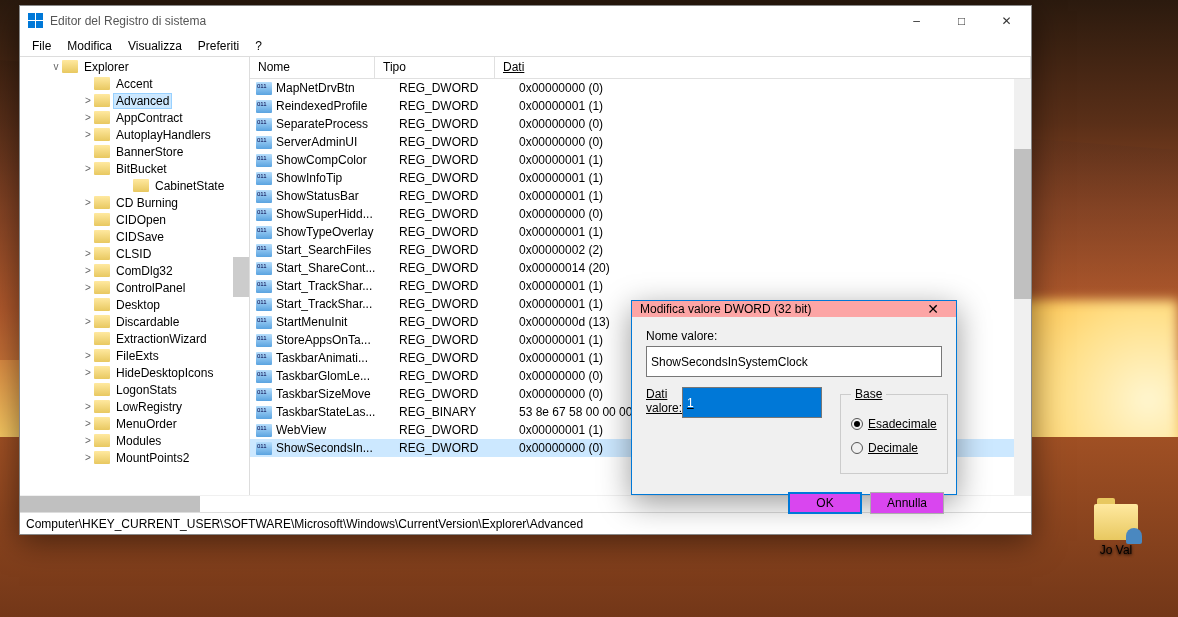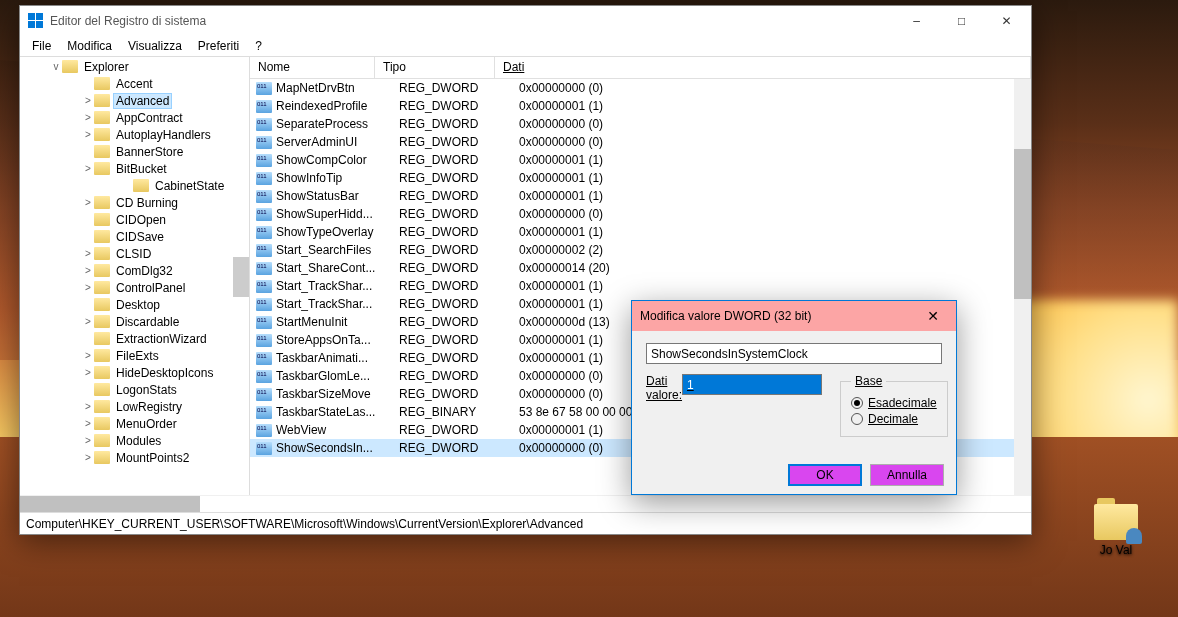--- a/index.html
+++ b/index.html
@@ -79,28 +79,28 @@
 .dialog{
   position:absolute; left:631px; top:300px; width:326px; height:195px;
   background:#f0f0f0; border:1px solid #0078d7; box-shadow:0 8px 30px rgba(0,0,0,.4);
   display:flex;flex-direction:column;
 }
 .dlg-title{height:30px;background:#fca5a5;display:flex;align-items:center;padding:0 8px;}
 .dlg-title span{flex:1;}
 .dlg-close{width:30px;text-align:center;font-size:14px;}
 .dlg-body{flex:1;padding:12px 14px 10px;position:relative;}
 .dlg-body label{display:block;margin-bottom:3px;}
-.dlg-body input[type=text]{width:100%;height:21px;border:1px solid #777;padding:0 4px;background:#fff;margin-bottom:10px;}
+.dlg-body input[type=text]{width:100%;height:31px;border:1px solid #777;padding:0 4px;background:#fff;margin-bottom:10px;}
 .dlg-row{display:flex;gap:18px;}
 .dlg-col{display:flex;flex-direction:row;text-decoration:underline;}
 .dlg-col.left input{width:140px;}
 .dlg-col.left input.sel{background:#0078d7;color:#fff;}
 .fieldset{border:1px solid #ccc;padding:6px 10px 8px;}
 .fieldset legend{padding:0 4px;}
-.radio-row{display:flex;align-items:center;gap:5px;margin:2px 0;}
+.radio-row{display:flex;align-items:center;gap:5px;margin:10px 0;}
 .radio{width:12px;height:12px;border:1px solid #555;border-radius:50%;display:flex;align-items:center;justify-content:center;}
 .radio.on:after{content:"";width:6px;height:6px;background:#000;border-radius:50%;}
 .dlg-buttons{display:flex;justify-content:flex-end;gap:8px;padding:8px 12px;}
 .dlg-buttons button{width:74px;height:22px;border:1px solid #adadad;background:#d946ef;}
 .dlg-buttons button.primary{border:1px solid #0078d7;box-shadow:0 0 0 1px #0078d7 inset;}
 </style>
 </head>
 <body>
 
 <div class="cliff"></div>
@@ -414,20 +414,21 @@
     <span>Computer\HKEY_CURRENT_USER\SOFTWARE\Microsoft\Windows\CurrentVersion\Explorer\Advanced</span>
   </div>
 </div>
 
 <div class="dialog">
   <div class="dlg-title">
     <span>Modifica valore DWORD (32 bit)</span>
     <div class="dlg-close">✕</div>
   </div>
   <div class="dlg-body">
+    <label>Nome valore:</label>
     <input type="text" readonly="" value="ShowSecondsInSystemClock" style="">
     <div class="dlg-row">
       <div class="dlg-col left">
         <label>Dati valore:</label>
         <input type="text" class="sel" value="1" style="">
       </div>
       <div class="dlg-col">
         <fieldset class="fieldset">
           <legend>Base</legend>
           <div class="radio-row">

